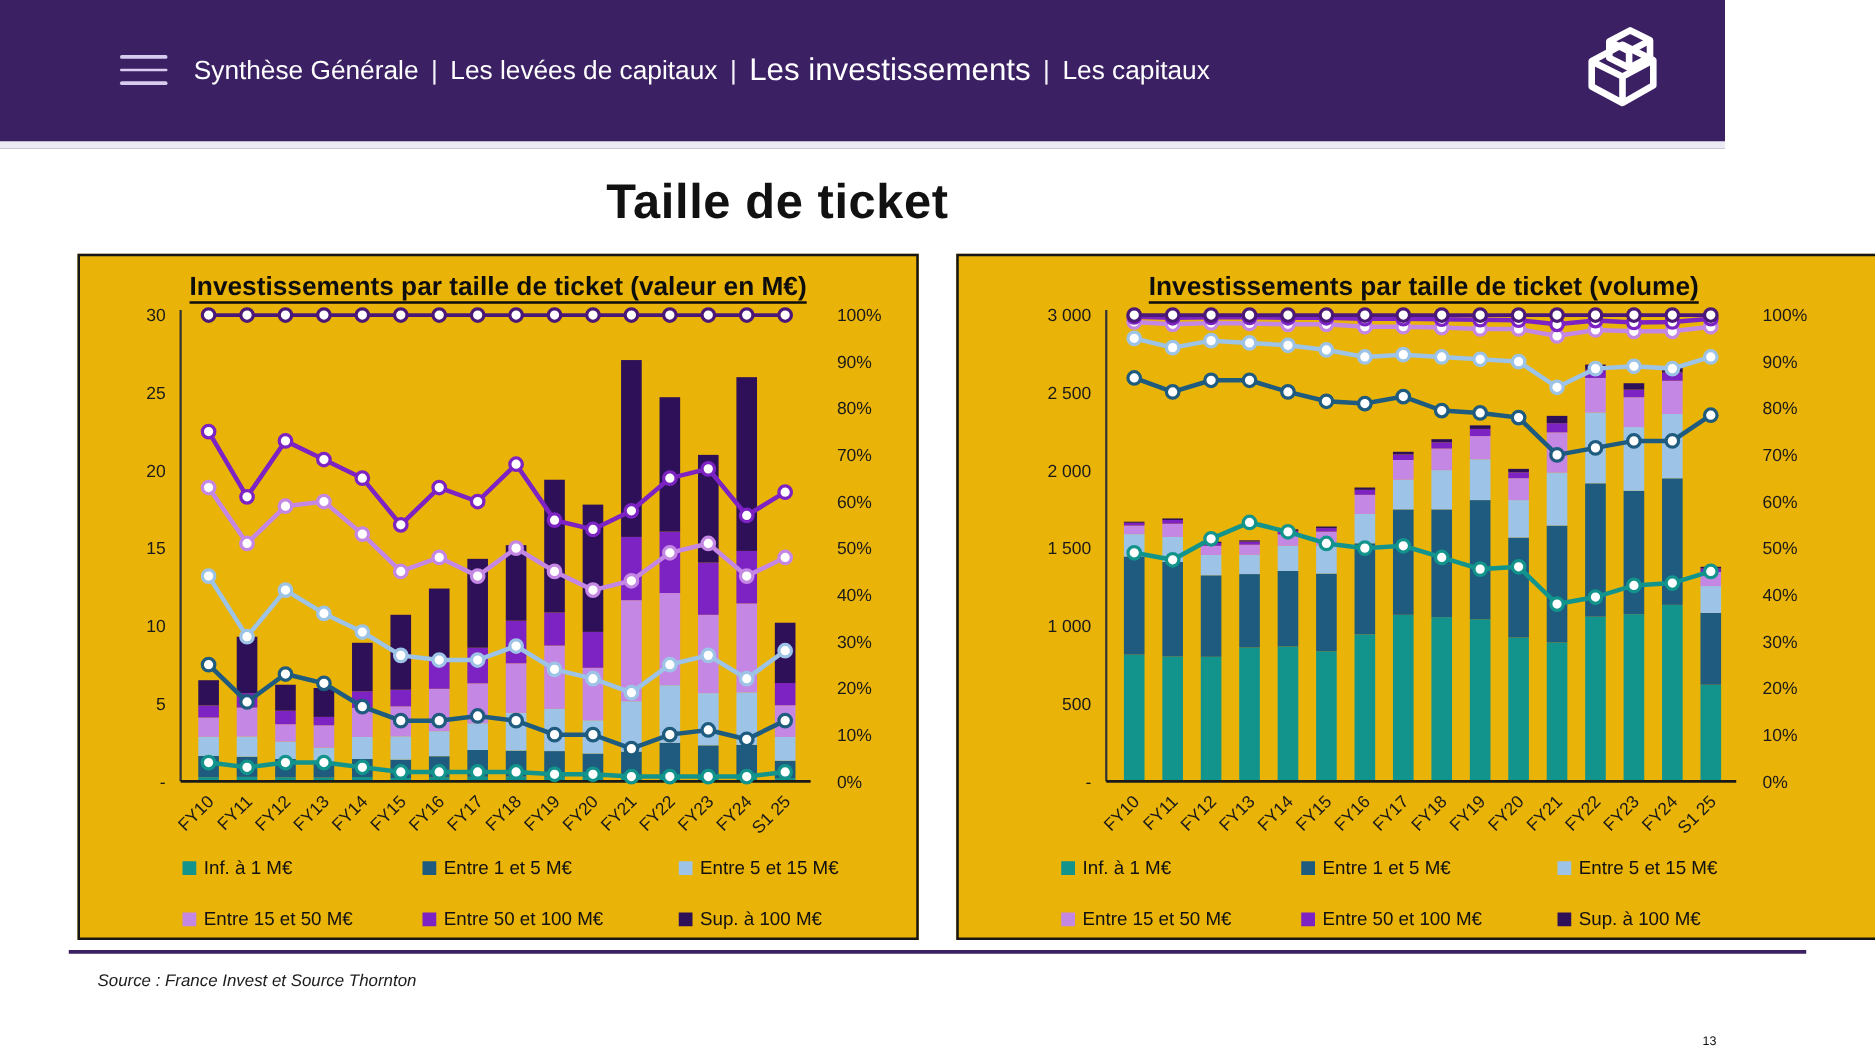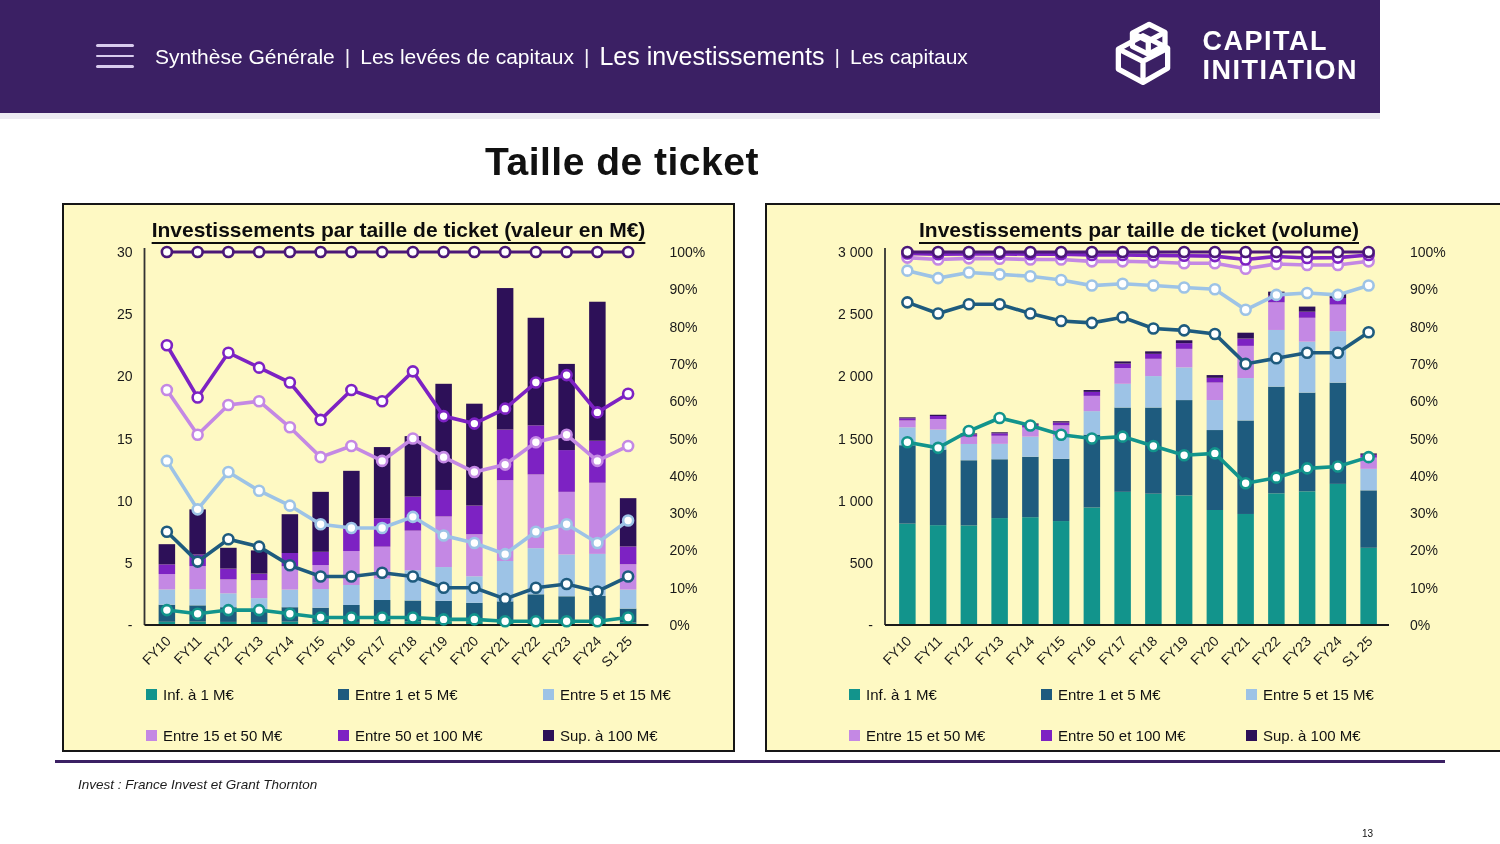--- a/index.html
+++ b/index.html
@@ -13,21 +13,21 @@
   .nav .sep{margin:0 10px;font-weight:300;opacity:.95;}
   .nav .active{font-weight:normal;font-size:25px;}
   .logo{position:absolute;right:22px;top:12px;display:flex;align-items:center;}
   .logo-text{color:#fff;font-weight:bold;font-size:27px;letter-spacing:1.5px;line-height:1.08;}
   .logo-mark{width:92px;height:88px;margin-right:14px;}
 
   
   .page-title{position:absolute;left:0;top:140px;width:1244px;text-align:center;font-size:39px;font-weight:bold;color:#111;letter-spacing:.5px;}
 
   
-  .panel{position:absolute;top:203px;height:549px;border:2.5px solid #161616;background:#fef9c3;box-sizing:border-box;}
+  .panel{position:absolute;top:203px;height:549px;border:2.5px solid #161616;background:#eab308;box-sizing:border-box;}
   .panel.left{left:62px;width:673px;}
   .panel.right{left:765px;width:748px;}
   .panel-title{margin-top:13px;text-align:center;font-size:21px;font-weight:bold;color:#0d0d0d;text-decoration:underline;text-underline-offset:5px;}
   .chart-svg{display:block;width:100%;height:442px;margin-top:2px;}
   .tick{font-family:"Liberation Sans",sans-serif;font-size:14px;fill:#1a1a1a;}
   .legend{display:grid;grid-template-columns:192px 205px auto;row-gap:24px;padding-left:82px;font-size:15px;color:#111;margin-top:0px;}
   .lg-item{display:flex;align-items:center;white-space:nowrap;}
   .sw{display:inline-block;width:11px;height:11px;margin-right:6px;flex:0 0 auto;}
 
   
@@ -55,24 +55,20 @@
   </div>
   <div class="logo">
     <svg class="logo-mark" viewBox="0 0 100 100">
       <g fill="none" stroke="#ffffff" stroke-width="6" stroke-linejoin="round">
         <path d="M22 42 L50 27 L78 41 L78 64 L50 80 L22 65 Z"></path>
         <path d="M22 42 L50 56 L78 41 M50 56 L50 80"></path>
         <path d="M38 24 L57 14 L75 23 L75 38 L56 48 L38 39 Z"></path>
         <path d="M38 24 L56 33 L75 23 M56 33 L56 48"></path>
       </g>
     </svg>
-    <div class="logo-text">
-      <div>CAPITAL</div>
-      <div>INITIATION</div>
-    </div>
   </div>
 </div>
 
 <div class="page-title">Taille de ticket</div>
 
 <div class="panel left">
   <div class="panel-title">Investissements par taille de ticket (valeur en M€)</div>
   <svg class="chart-svg" viewBox="0 0 660 442" preserveAspectRatio="xMidYMin meet">
       <rect x="90.125" y="377.76733333333334" width="16.5" height="3.2326666666666597" fill="#12948C"></rect>
       <rect x="90.125" y="360.73366666666664" width="16.5" height="17.033666666666704" fill="#1E5B7E"></rect>
@@ -597,14 +593,14 @@
         <span>Entre 50 et 100 M€</span>
       </div>
       <div class="lg-item">
         <span class="sw" style="background: rgb(45, 16, 88);"></span>
         <span>Sup. à 100 M€</span>
       </div>
     </div>
 </div>
 
 <div class="footer-rule"></div>
-<div class="source">Invest : France Invest et Grant Thornton</div>
+<div class="source">Source : France Invest et Source Thornton</div>
 <div class="page-num">13</div>
 
 </body></html>

